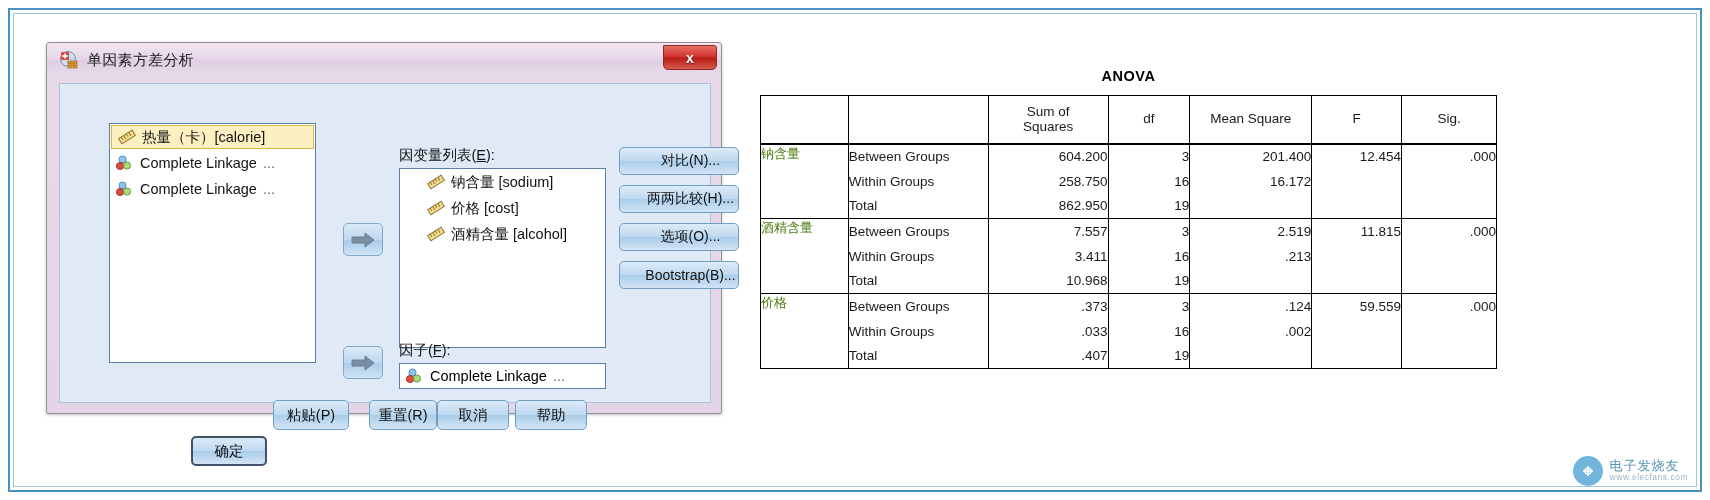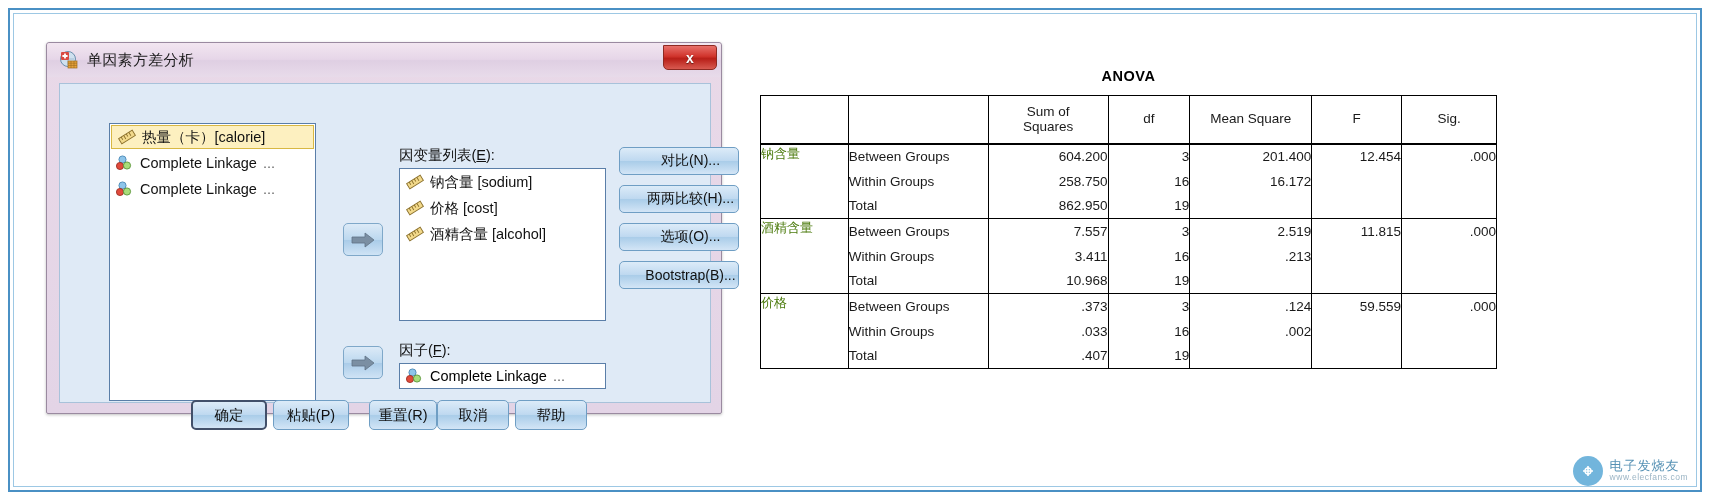--- a/index.html
+++ b/index.html
@@ -72,21 +72,21 @@
     left: 12px; top: 40px;
     width: 652px; height: 320px;
     background: #dfeaf6;
     border: 1px solid #a8c2da;
   }
 
   
   .source-list {
     position: absolute;
     left: 62px; top: 80px;
-    width: 207px; height: 278px;
+    width: 207px; height: 240px;
     background: #ffffff;
     border: 1px solid #5a7ea8;
     text-align: center;
   }
   .var-row {
     display: flex; align-items: center;
     height: 26px;
     padding-left: 6px;
     font-size: 14.5px;
     color: #111111;
@@ -118,23 +118,24 @@
   .field-label {
     position: absolute;
     font-size: 14.5px; color: #111111;
     white-space: nowrap;
   }
   .ul { text-decoration: underline; }
 
   .dep-box {
     position: absolute;
     left: 352px; top: 125px;
-    width: 207px; height: 153px;
+    width: 207px; height: 180px;
     background: #ffffff;
     border: 1px solid #5a7ea8;
+    padding-left: 21px;
   }
   .factor-box {
     position: absolute;
     left: 352px; top: 320px;
     width: 207px; height: 26px;
     background: #ffffff;
     border: 1px solid #5a7ea8;
     display: flex; align-items: center;
     padding-left: 6px;
     font-size: 14.5px;
@@ -160,20 +161,21 @@
     top: 357px; height: 30px;
     background: linear-gradient(to bottom, #dcebf8 0%, #bfd9f0 48%, #aacde9 52%, #d3e5f6 100%);
     border: 1px solid #6f9ec4;
     border-radius: 5px;
     font-size: 14.5px; color: #111111;
     display: flex; align-items: center; justify-content: center;
     white-space: nowrap;
   }
   .btm-btn.default {
     border: 2px solid #42506a;
+    margin-top: 36px;
   }
 
   
   .anova-wrap {
     position: absolute;
     left: 760px; top: 68px;
   }
   .anova-title {
     width: 737px;
     text-align: center;

